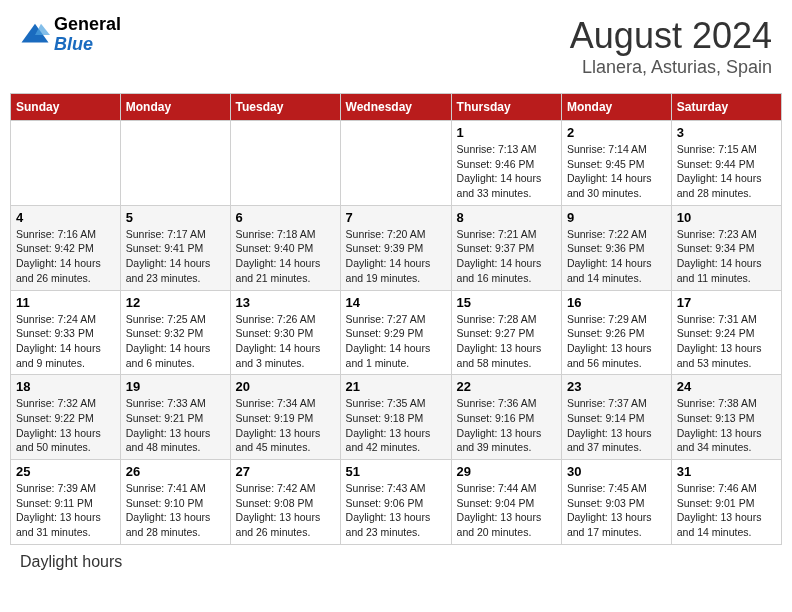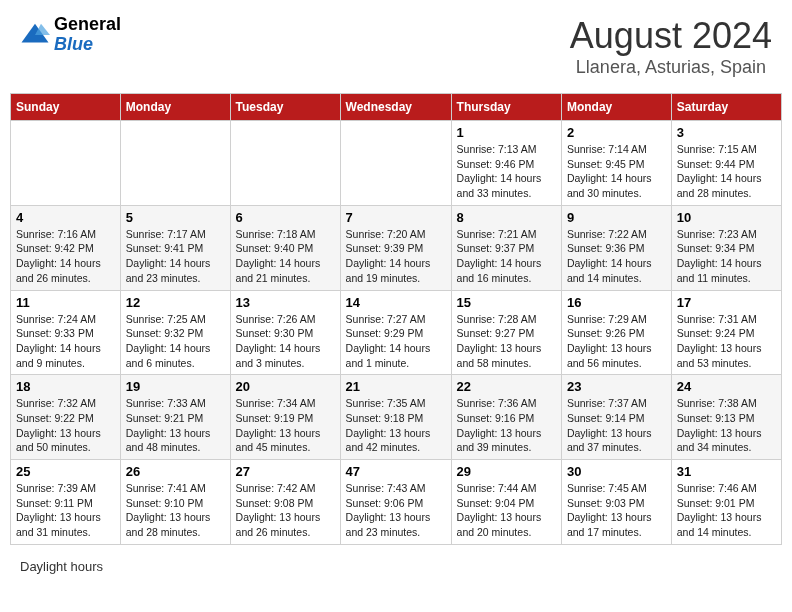--- a/index.html
+++ b/index.html
@@ -29,21 +29,21 @@
       font-weight: bold;
       line-height: 1.1;
     }
     .logo-general { color: #000000; }
     .logo-blue { color: #1a6bbf; font-style: italic; }
     .logo-icon {
       width: 30px;
       height: 30px;
     }
     .title-block {
-      text-align: center;
+      text-align: right;
     }
     .month-title {
       font-size: 36px;
       font-weight: normal;
       color: #333;
     }
     .location {
       font-size: 18px;
       color: #555;
     }
@@ -82,22 +82,22 @@
     }
     .day-info {
       font-size: 10.5px;
       color: #222;
       line-height: 1.4;
     }
     .empty-cell {
       background: #fff !important;
     }
     .footer {
-      margin-top: 14px;
-      font-size: 13px;
+      margin-top: 8px;
+      font-size: 16px;
       color: #333;
       padding-left: 10px;
     }
   </style>
 </head>
 <body>
 
 <div class="header">
   <div class="logo">
     <svg class="logo-icon" viewBox="0 0 40 40">
@@ -243,21 +243,21 @@
         </td>
         <td>
           <span class="day-number">26</span>
           <div class="day-info">Sunrise: 7:41 AM<br>Sunset: 9:10 PM<br>Daylight: 13 hours and 28 minutes.</div>
         </td>
         <td>
           <span class="day-number">27</span>
           <div class="day-info">Sunrise: 7:42 AM<br>Sunset: 9:08 PM<br>Daylight: 13 hours and 26 minutes.</div>
         </td>
         <td>
-          <span class="day-number">47</span>
+          <span class="day-number">51</span>
           <div class="day-info">Sunrise: 7:43 AM<br>Sunset: 9:06 PM<br>Daylight: 13 hours and 23 minutes.</div>
         </td>
         <td>
           <span class="day-number">29</span>
           <div class="day-info">Sunrise: 7:44 AM<br>Sunset: 9:04 PM<br>Daylight: 13 hours and 20 minutes.</div>
         </td>
         <td>
           <span class="day-number">30</span>
           <div class="day-info">Sunrise: 7:45 AM<br>Sunset: 9:03 PM<br>Daylight: 13 hours and 17 minutes.</div>
         </td>

